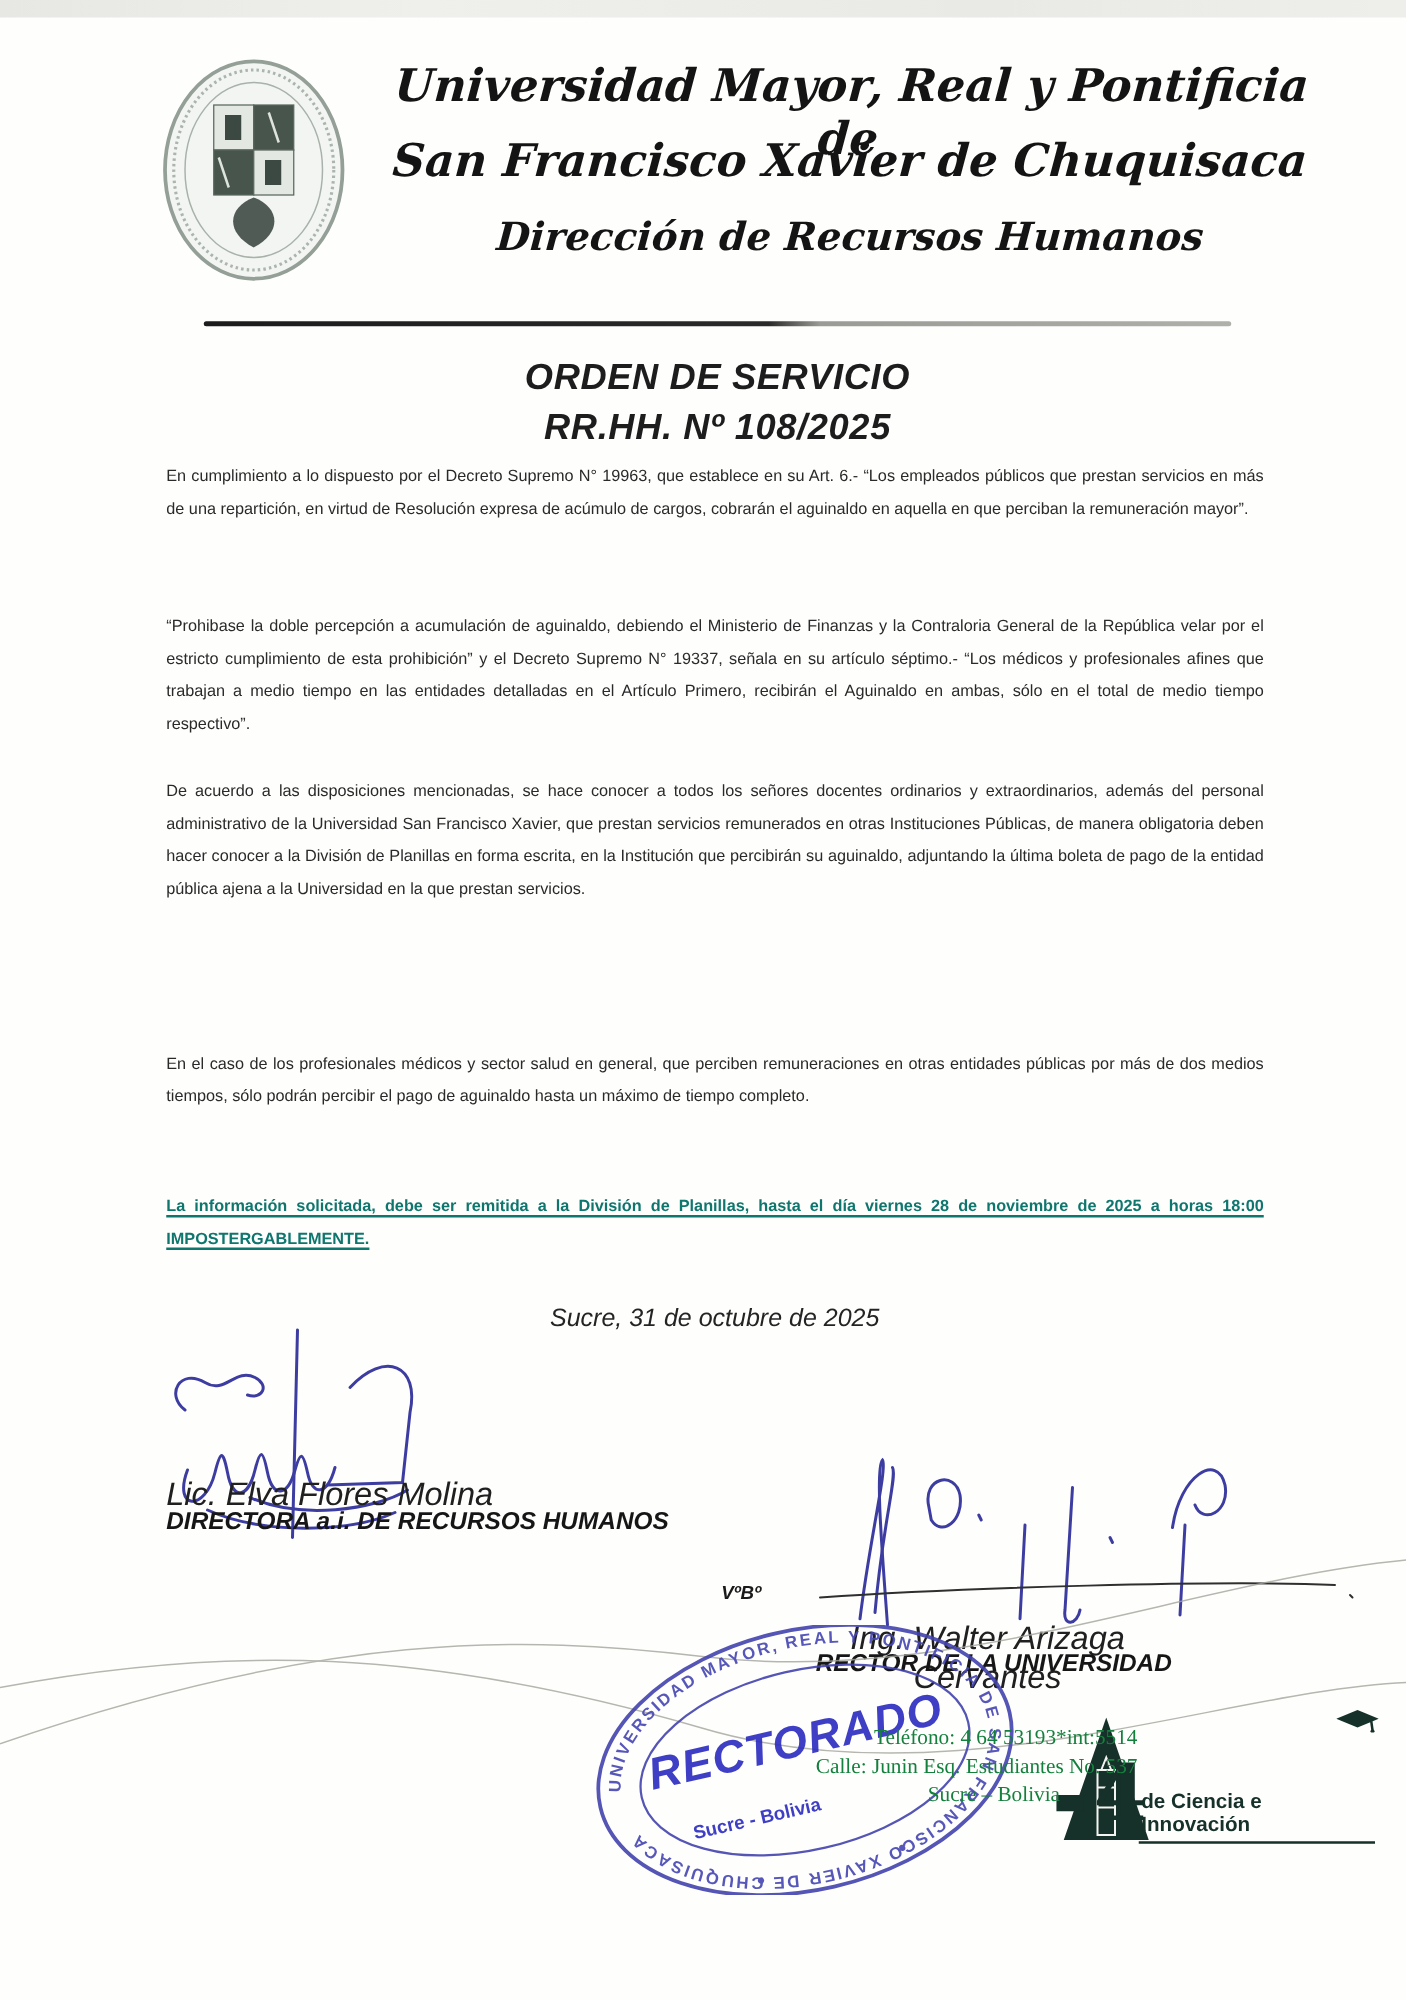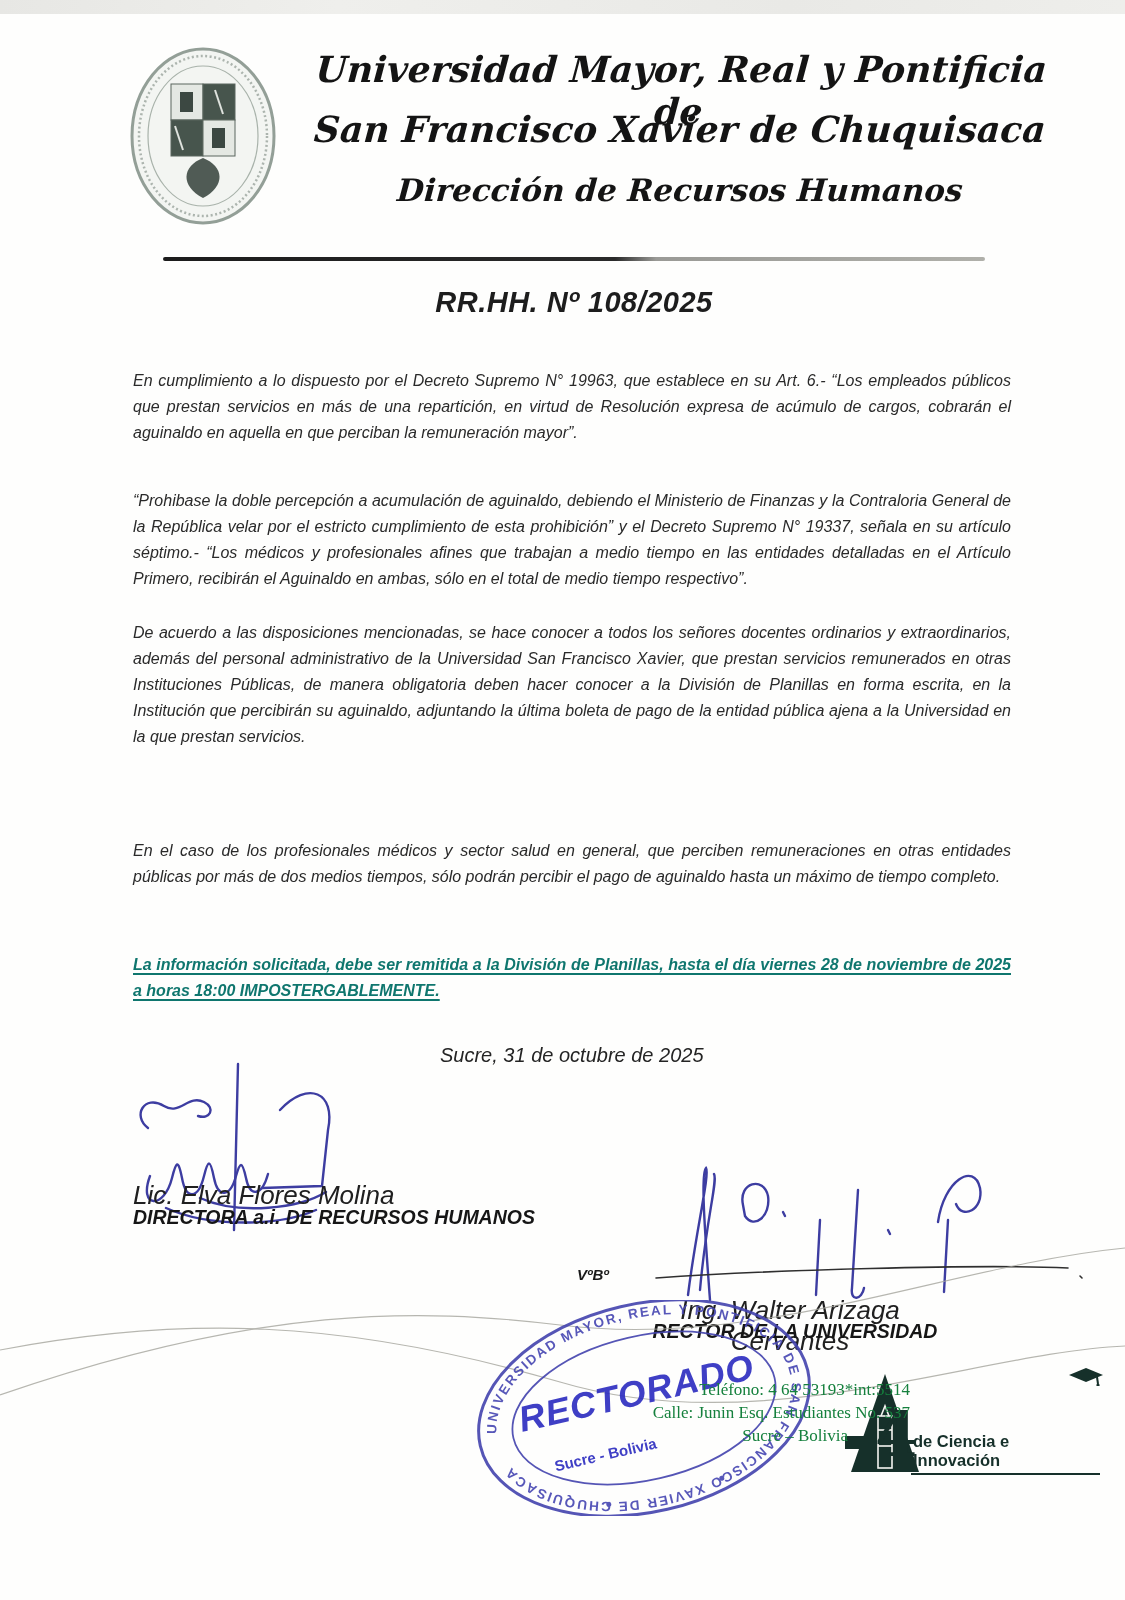--- a/index.html
+++ b/index.html
@@ -13,21 +13,21 @@
               font-family:"DejaVu Serif",serif;font-style:italic;font-weight:bold;color:#141414;}
   .org-l1{top:48px;font-size:36px;transform:skewX(-4deg);}
   .org-l2{top:108px;font-size:36px;transform:skewX(-4deg);}
   .org-l3{top:172px;font-size:31px;transform:skewX(-4deg);}
   .header-rule{left:163px;top:257px;width:822px;height:4px;
                background:linear-gradient(90deg,#1c1c1c 0%,#2a2a2a 55%,#9a9a96 60%,#b0b0aa 100%);border-radius:2px;}
   
   .doc-title{left:163px;top:282px;width:822px;text-align:center;font-weight:bold;font-style:italic;
              font-size:29px;line-height:40px;color:#1d1d1d;letter-spacing:.5px;}
   
-  .para{left:133px;width:878px;font-style:italic;font-size:16px;line-height:26px;
+  .para{left:133px;width:878px;font-size:13px;line-height:26px;
         text-align:justify;color:#2a2a2a;}
   .p1{top:368px;} .p2{top:488px;} .p3{top:620px;} .p4{top:838px;}
   .hl{top:952px;font-weight:bold;text-decoration:underline;text-decoration-thickness:2px;text-underline-offset:3px;color:#0f766e;}
   .dateline{left:440px;top:1044px;font-style:italic;font-size:20px;color:#242424;}
   
   .sig-name{font-style:italic;font-size:26px;color:#202020;}
   .sig-title{font-style:italic;font-size:19.5px;font-weight:bold;color:#161616;}
   .dir-name{left:133px;top:1180px;}
   .dir-title{left:133px;top:1206px;}
   .vobo{left:577px;top:1266px;font-size:15px;font-weight:bold;font-style:italic;color:#1a1a1a;}
@@ -70,20 +70,21 @@
     <path d="M91 120 C70 128 68 148 91 160 C114 148 112 128 91 120 Z" fill="#3e4a44" opacity="0.9"></path>
   </svg>
 
   <div class="abs org-script org-l1">Universidad Mayor, Real y Pontificia de</div>
   <div class="abs org-script org-l2">San Francisco Xavier de Chuquisaca</div>
   <div class="abs org-script org-l3">Dirección de Recursos Humanos</div>
 
   <div class="abs header-rule"></div>
 
   <div class="abs doc-title" style="top:282px;">
+    <div>ORDEN DE SERVICIO</div>
     <div>RR.HH. Nº 108/2025</div>
   </div>
 
   <div class="abs para p1">En cumplimiento a lo dispuesto por el Decreto Supremo N° 19963, que establece en su Art. 6.- “Los empleados públicos que prestan servicios en más de una repartición, en virtud de Resolución expresa de acúmulo de cargos, cobrarán el aguinaldo en aquella en que perciban la remuneración mayor”.</div>
   <div class="abs para p2">“Prohibase la doble percepción a acumulación de aguinaldo, debiendo el Ministerio de Finanzas y la Contraloria General de la República velar por el estricto cumplimiento de esta prohibición” y el Decreto Supremo N° 19337, señala en su artículo séptimo.- “Los médicos y profesionales afines que trabajan a medio tiempo en las entidades detalladas en el Artículo Primero, recibirán el Aguinaldo en ambas, sólo en el total de medio tiempo respectivo”.</div>
   <div class="abs para p3">De acuerdo a las disposiciones mencionadas, se hace conocer a todos los señores docentes ordinarios y extraordinarios, además del personal administrativo de la Universidad San Francisco Xavier, que prestan servicios remunerados en otras Instituciones Públicas, de manera obligatoria deben hacer conocer a la División de Planillas en forma escrita, en la Institución que percibirán su aguinaldo, adjuntando la última boleta de pago de la entidad pública ajena a la Universidad en la que prestan servicios.</div>
   <div class="abs para p4">En el caso de los profesionales médicos y sector salud en general, que perciben remuneraciones en otras entidades públicas por más de dos medios tiempos, sólo podrán percibir el pago de aguinaldo hasta un máximo de tiempo completo.</div>
   <div class="abs para hl">La información solicitada, debe ser remitida a la División de Planillas, hasta el día viernes 28 de noviembre de 2025 a horas 18:00 IMPOSTERGABLEMENTE.</div>
 
   <div class="abs dateline">Sucre, 31 de octubre de 2025</div>

